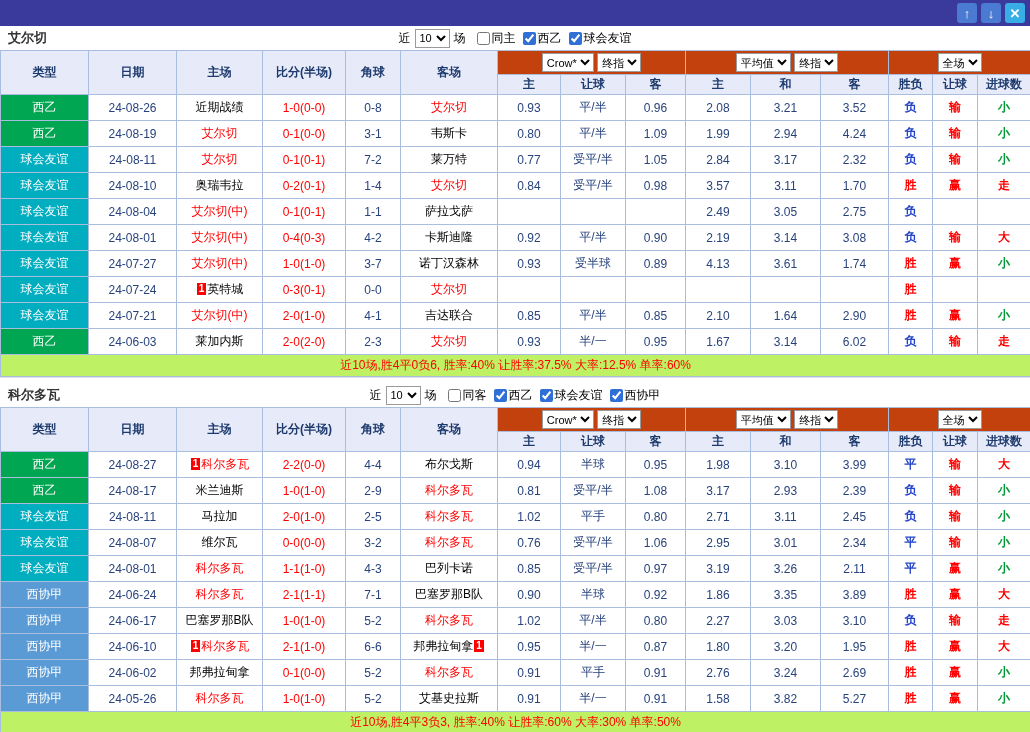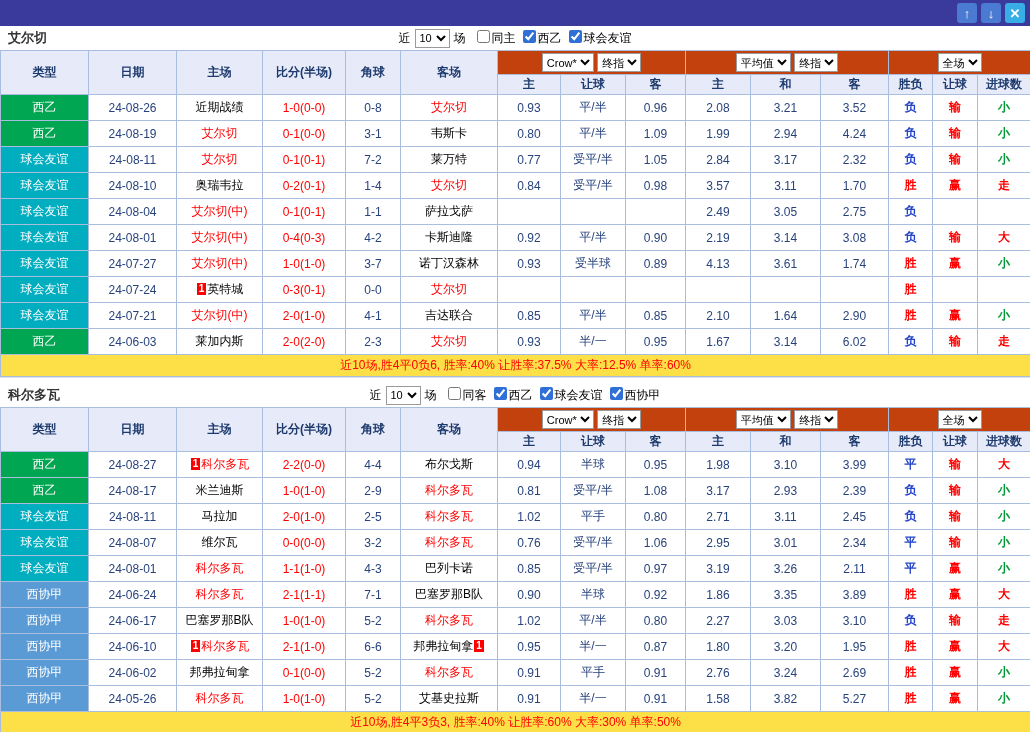--- a/index.html
+++ b/index.html
@@ -18,37 +18,37 @@
           line-height:19px;text-align:center;cursor:pointer;padding:0;font-weight:bold}
   .tb-btn.updown{background:#4a7ad2}
   .tb-btn.close{background:#38aee6}
 
   
   .filterbar{height:24px;position:relative;display:flex;align-items:center;background:#fff}
   .team-name{position:absolute;left:8px;font-weight:bold;font-size:13px;color:#333}
   .filters{flex:1;display:flex;justify-content:center;align-items:center;gap:4px}
   select{font-size:11px;height:19px;border:1px solid #9a9a9a;background:#fff}
   .filter-checks{display:flex;align-items:center}
-  .filter-checks label{display:flex;align-items:flex-start;margin-left:7px;cursor:pointer}
+  .filter-checks label{display:flex;align-items:center;margin-left:7px;cursor:pointer}
   input[type=checkbox]{width:13px;height:13px;accent-color:#2f6fd6;margin:0 2px 0 0}
 
   
   table{border-collapse:collapse;table-layout:fixed;width:1030px}
   th,td{border:1px solid #a9bede;text-align:center;overflow:hidden;white-space:nowrap;padding:0 1px}
   thead th{background:#e7eaf8;color:#1d3a6d;font-weight:bold;font-size:12px}
   .hrow1 th{height:24px}
   .hrow2 th{height:20px}
   th.th-sel{background:#c2410c}
   tbody td{height:26px;font-size:12px}
   .c-date,.c-corner,.c-odd{color:#28437c}
   .c-score{color:#f00}
   .c-team{color:#000}
   .c-team.focus{color:#f00}
   .c-type{color:#fff;font-weight:normal}
-  .summary{color:#f00;height:22px;background:#fde047;font-size:12px}
+  .summary{color:#f00;height:22px;background:#bef264;font-size:12px}
   .badge{display:inline-block;background:#f00;color:#fff;font-size:10px;line-height:12px;
          padding:0 2px;margin:0 1px;vertical-align:1px;font-weight:bold}
   .c-res{font-weight:bold}
   .section-gap{height:6px;background:#fff;border-top:1px solid #e0e0e0}
 </style>
 </head>
 <body>
 
 <div class="page">
 

